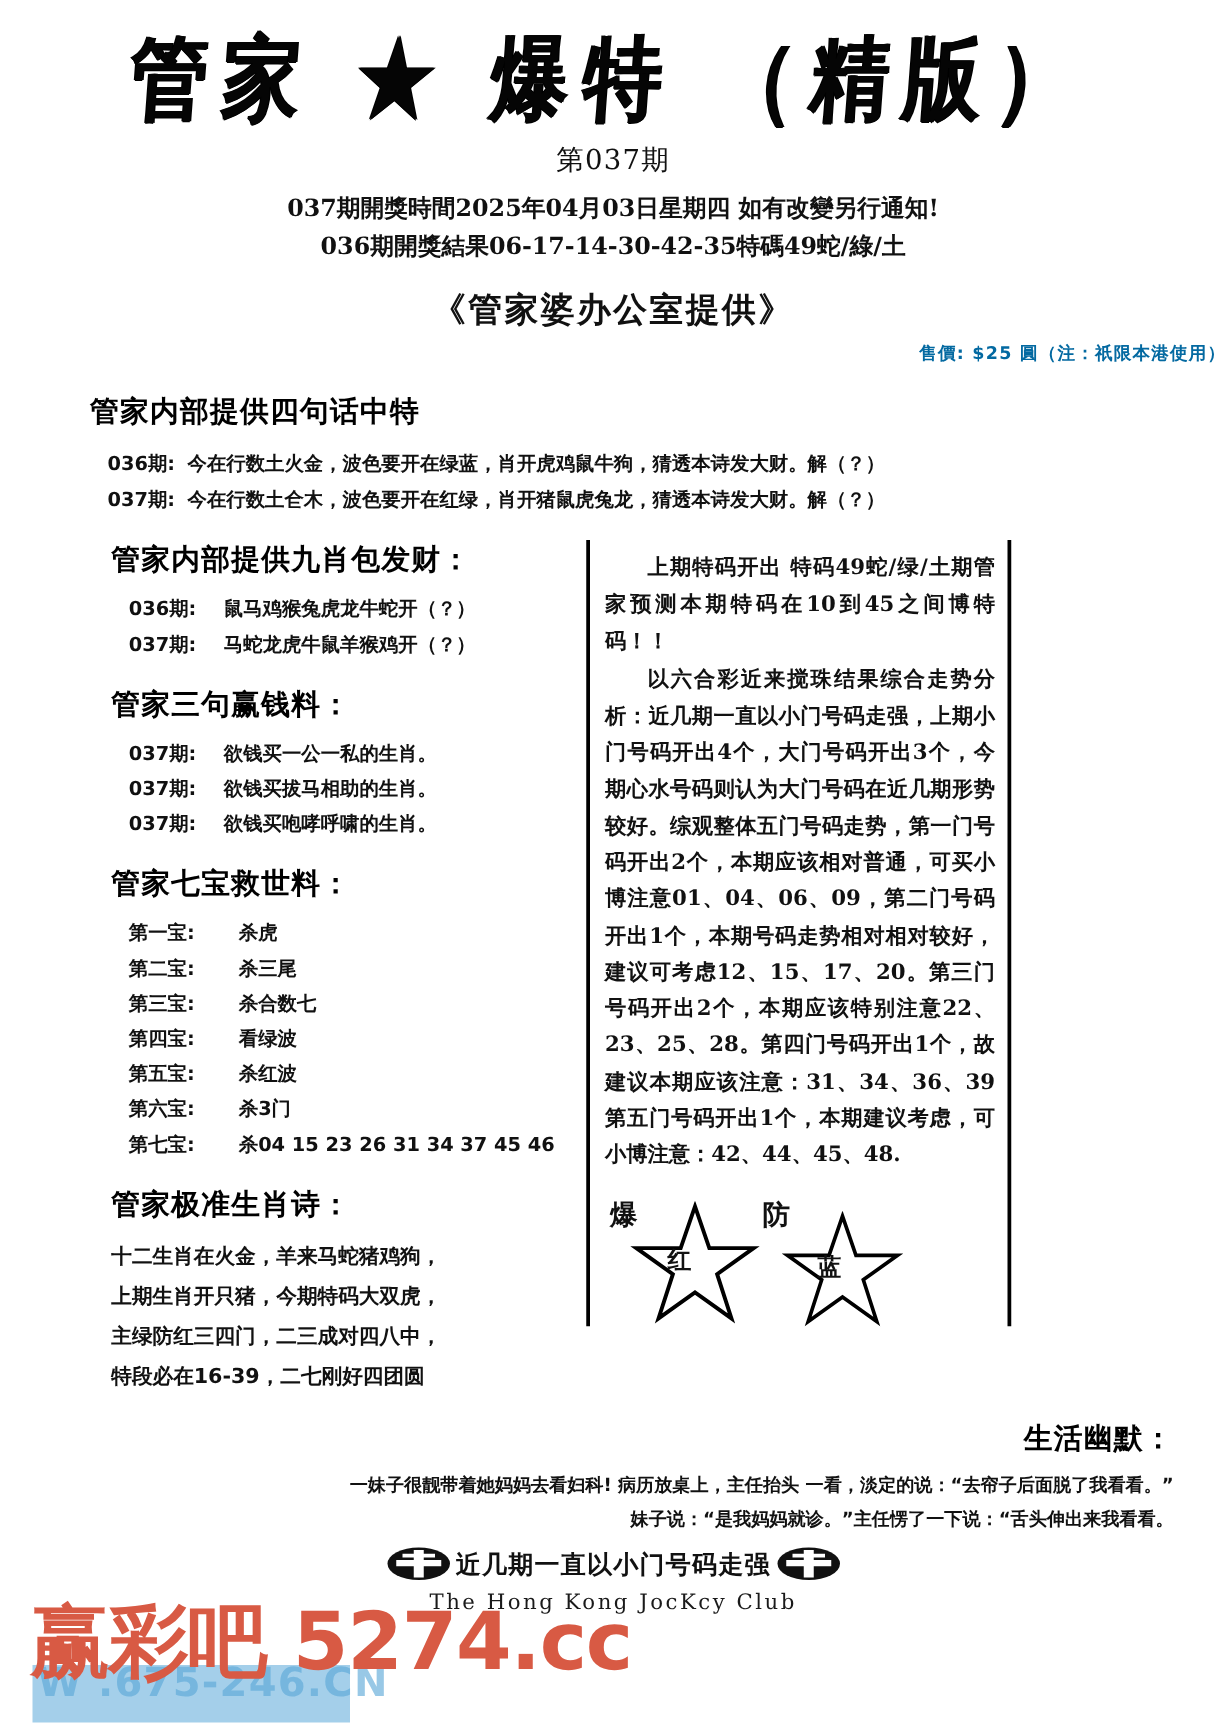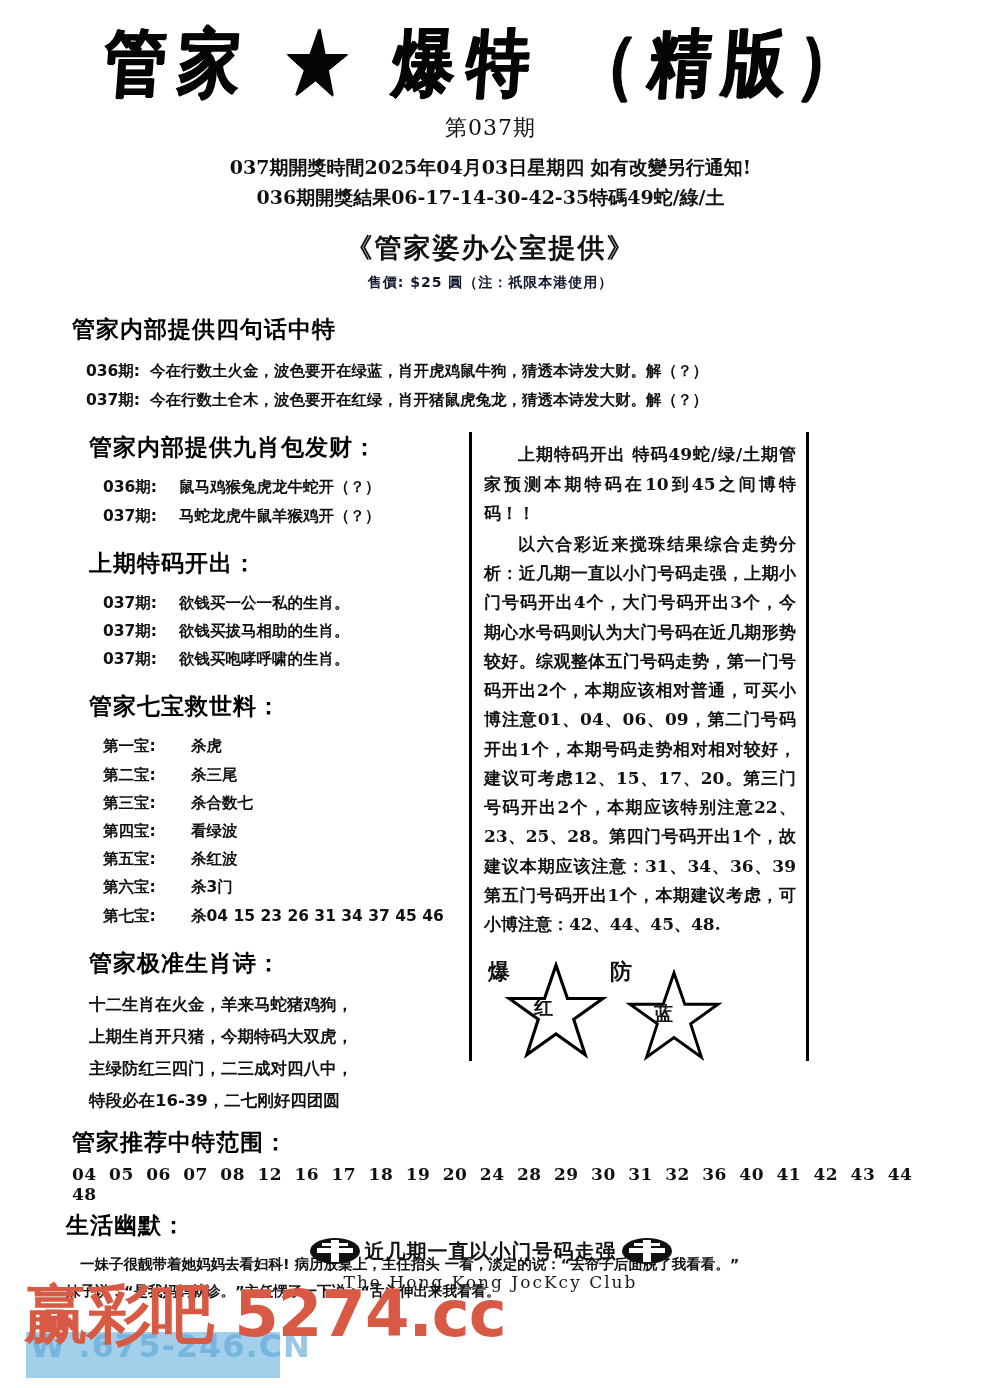--- a/index.html
+++ b/index.html
@@ -32,22 +32,22 @@
     line-height:1.55;
   }
   .dateline div{white-space:nowrap;}
 
   .office{
     margin-top:18px;text-align:center;
     font-family:"DejaVu Serif","Liberation Serif",serif;
     font-size:27px;font-weight:900;letter-spacing:2px;
   }
   .price{
-    margin-top:8px;text-align:center;font-size:14px;font-weight:700;
-    letter-spacing:1px;color:#0f172a;
+    margin-top:8px;text-align:right;font-size:14px;font-weight:700;
+    letter-spacing:1px;color:#0369a1;
   }
 
   
   .sec-h{
     font-family:"DejaVu Serif","Liberation Serif",serif;
     font-size:23px;font-weight:900;letter-spacing:1px;color:#000;
   }
 
   
   .cols{position:relative;margin-top:14px;margin-left:17px;}
@@ -92,21 +92,21 @@
   }
   svg.star-svg{display:block;}
 
   
   .recommend{padding-left:72px;padding-right:40px;margin-top:10px;}
   .nums{
     font-size:17px;font-weight:700;letter-spacing:0.5px;margin-top:6px;
     font-family:"DejaVu Serif","Liberation Serif",serif;
     word-spacing:6px;
   }
-  .humor{padding-left:66px;padding-right:12px;margin-top:6px;}
+  .humor{padding-left:66px;padding-right:42px;margin-top:18px;text-align:right;}
   .humor .sec-h{margin-bottom:10px;}
   .h-line{font-size:14.5px;line-height:1.8;font-weight:800;white-space:nowrap;}
   .h-line.indent{padding-left:14px;}
 
   
   .footer{position:absolute;left:0;right:0;top:1236px;text-align:center;}
   .logo-row{display:flex;align-items:center;justify-content:center;gap:4px;}
   .logo-text{
     font-size:20px;font-weight:900;letter-spacing:1px;
     font-family:"DejaVu Serif","Liberation Serif",serif;color:#111;
@@ -172,21 +172,21 @@
           <div class="row">
             <span class="lbl">036期:</span><span>鼠马鸡猴兔虎龙牛蛇开（？）</span>
           </div>
           <div class="row">
             <span class="lbl">037期:</span><span>马蛇龙虎牛鼠羊猴鸡开（？）</span>
           </div>
         </div>
       </div>
 
       <div class="block">
-        <div class="sec-h">上期特码开出：</div>
+        <div class="sec-h">管家三句赢钱料：</div>
         <div class="ind">
           <div class="row">
             <span class="lbl">037期:</span><span>欲钱买一公一私的生肖。</span>
           </div>
           <div class="row">
             <span class="lbl">037期:</span><span>欲钱买拔马相助的生肖。</span>
           </div>
           <div class="row">
             <span class="lbl">037期:</span><span>欲钱买咆哮呼啸的生肖。</span>
           </div>
@@ -251,24 +251,20 @@
           <span class="star-inner" style="left:42px;top:32px;">蓝</span>
           <svg class="star-svg" width="124" height="94" viewBox="0 0 100 96">
             <polygon points="50,4 61,36 95,36 67,56 78,90 50,70 22,90 33,56 5,36 39,36" fill="none" stroke="#000" stroke-width="3"></polygon>
           </svg>
         </div>
       </div>
     </div>
 
   </div>
 
-  <div class="recommend">
-    <div class="sec-h">管家推荐中特范围：</div>
-    <div class="nums">04 05 06 07 08 12 16 17 18 19 20 24 28 29 30 31 32 36 40 41 42 43 44 48</div>
-  </div>
 
   <div class="humor">
     <div class="sec-h">生活幽默：</div>
     <div class="h-line indent">一妹子很靓带着她妈妈去看妇科!  病历放桌上，主任抬头 一看，淡定的说：“去帘子后面脱了我看看。”</div>
     <div class="h-line">妹子说：“是我妈妈就诊。”主任愣了一下说：“舌头伸出来我看看。</div>
   </div>
 
   <div class="footer">
     <div class="logo-row">
       <svg width="52" height="30" viewBox="0 0 52 30">

